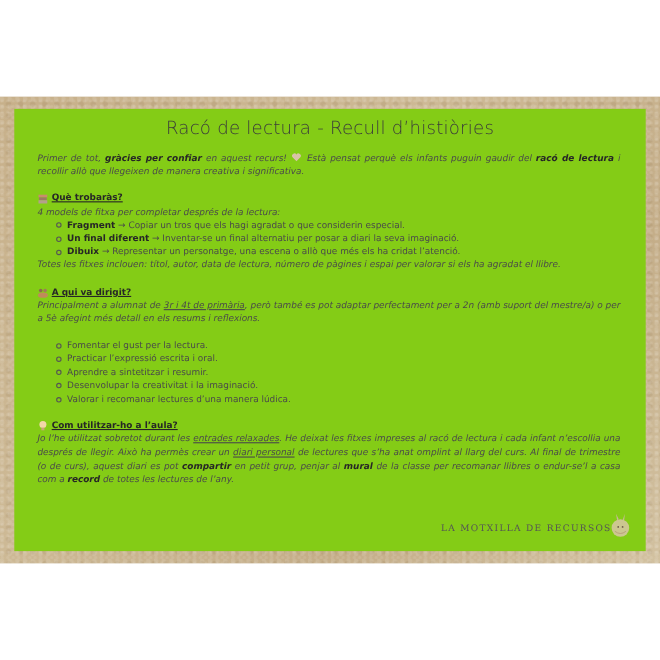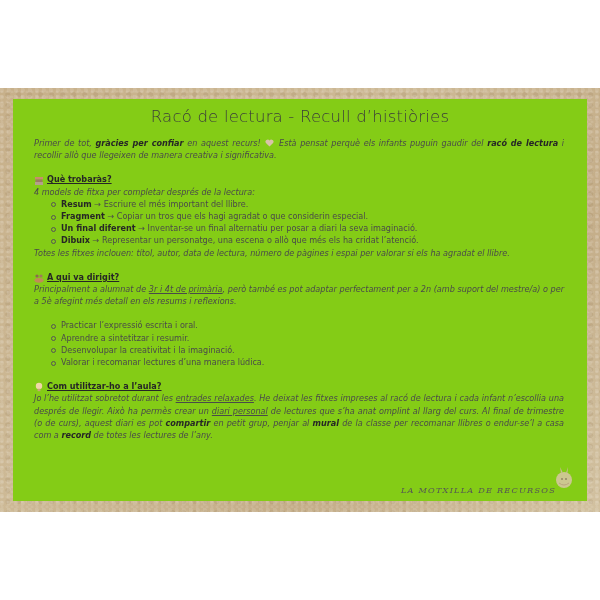--- a/index.html
+++ b/index.html
@@ -38,21 +38,21 @@
   .section-head { font-weight:bold; color:#262626; display:flex; align-items:flex-end;text-decoration:underline; }
   .icon { display:inline-block; width:10px; height:10px; margin-right:3px; }
   ul.bullets { list-style:none; margin:0; padding:0 0 0 17px; }
   ul.bullets li { position:relative; padding-left:10px; }
   ul.bullets li::before {
     content:""; position:absolute; left:0; top:4.5px; width:3px; height:3px;
     border:1px solid #555; border-radius:50%;
   }
   .heart { display:inline-block; width:9px; height:8px; vertical-align:-1px; margin:0 1px; }
   .brand {
-    position:absolute; right:12px; bottom:6px; display:flex; align-items:flex-end;font-style:italic;
+    position:absolute; right:12px; bottom:6px; display:flex; align-items:center;
   }
   .brand-text {
     font-family:"DejaVu Serif", serif; font-size:8.2px; letter-spacing:1.2px; color:#555;
   }
   .brand-logo { width:22px; height:24px; margin-left:-3px; margin-bottom:6px; }
 </style>
 </head>
 <body>
 
 <div class="kraft"></div>
@@ -72,21 +72,20 @@
     <div class="section-head">
       <svg class="icon" viewBox="0 0 10 10">
         <rect x="1" y="1" width="8" height="2.5" fill="#c98c6d"></rect>
         <rect x="1.5" y="3.5" width="7" height="2.5" fill="#9b7a63"></rect>
         <rect x="1" y="6" width="8" height="3" fill="#b4a08a"></rect>
       </svg>
       <span>Què trobaràs?</span>
     </div>
     <p>4 models de fitxa per completar després de la lectura:</p>
     <ul class="bullets">
-      <li><b>Resum</b><span> → Escriure el més important del llibre.</span></li>
       <li><b>Fragment</b><span> → Copiar un tros que els hagi agradat o que considerin especial.</span></li>
       <li><b>Un final diferent</b><span> → Inventar-se un final alternatiu per posar a diari la seva imaginació.</span></li>
       <li><b>Dibuix</b><span> → Representar un personatge, una escena o allò que més els ha cridat l’atenció.</span></li>
     </ul>
     <p>Totes les fitxes inclouen: títol, autor, data de lectura, número de pàgines i espai per valorar si els ha agradat el llibre.</p>
 
     <div class="gap"></div>
 
     <div class="section-head">
       <svg class="icon" viewBox="0 0 10 10">
@@ -94,20 +93,21 @@
         <circle cx="7" cy="3" r="1.6" fill="#a07a5a"></circle>
         <ellipse cx="5" cy="7.3" rx="4.5" ry="2.4" fill="#c08a5a"></ellipse>
       </svg>
       <span>A qui va dirigit?</span>
     </div>
     <p class="just"><span>Principalment a alumnat de </span><u>3r i 4t de primària</u><span>, però també es pot adaptar perfectament per a 2n (amb suport del mestre/a) o per a 5è afegint més detall en els resums i reflexions.</span></p>
 
     <div class="gap"></div>
 
     <ul class="bullets">
+      <li>Fomentar el gust per la lectura.</li>
       <li>Practicar l’expressió escrita i oral.</li>
       <li>Aprendre a sintetitzar i resumir.</li>
       <li>Desenvolupar la creativitat i la imaginació.</li>
       <li>Valorar i recomanar lectures d’una manera lúdica.</li>
     </ul>
 
     <div class="gap"></div>
 
     <div class="section-head">
       <svg class="icon" viewBox="0 0 10 10">

